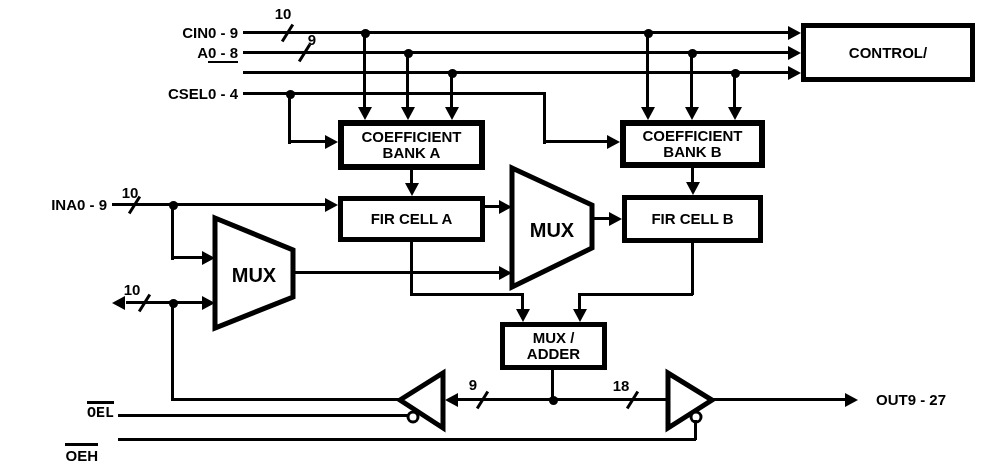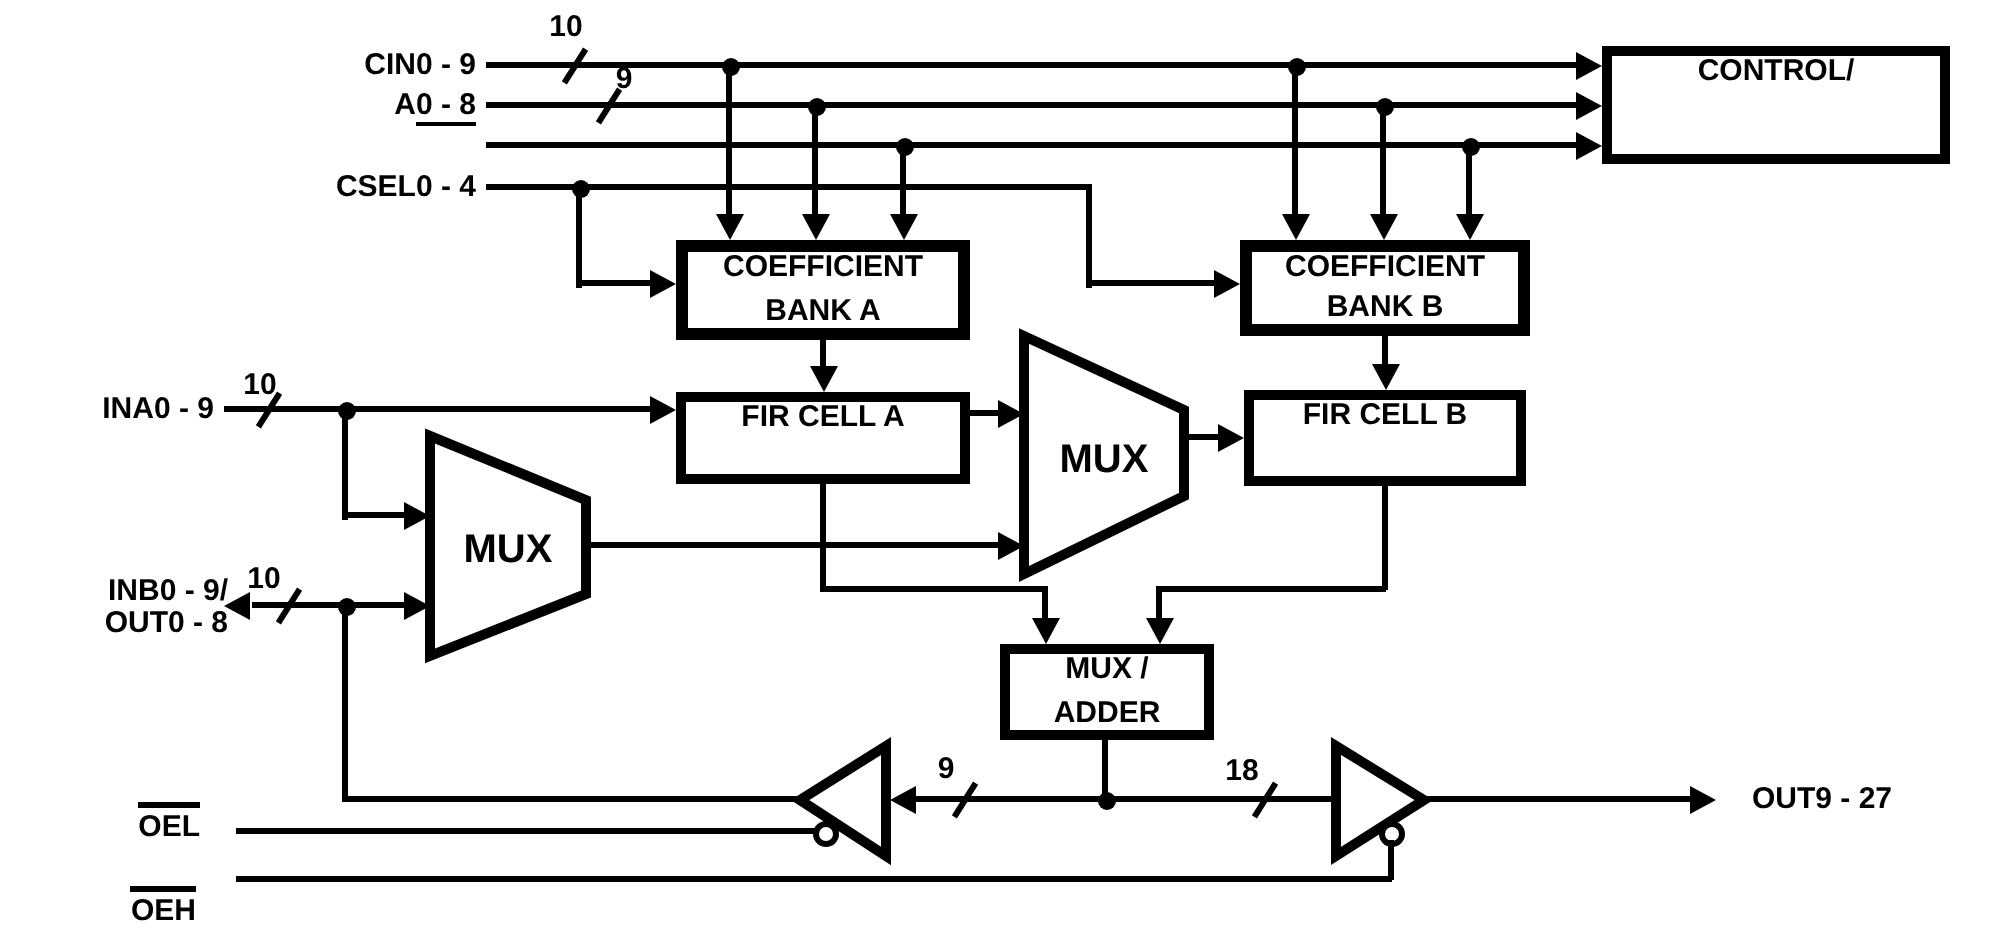--- a/index.html
+++ b/index.html
@@ -10,21 +10,21 @@
   .shapes{position:absolute;left:0;top:0;pointer-events:none;}
   .h{position:absolute;height:3px;background:#000;}
   .v{position:absolute;width:3px;background:#000;}
   .dot{position:absolute;width:9px;height:9px;border-radius:50%;background:#000;}
   .ar{position:absolute;width:0;height:0;border-top:7px solid transparent;border-bottom:7px solid transparent;border-left:13px solid #000;}
   .al{position:absolute;width:0;height:0;border-top:7px solid transparent;border-bottom:7px solid transparent;border-right:13px solid #000;}
   .ad{position:absolute;width:0;height:0;border-left:7px solid transparent;border-right:7px solid transparent;border-top:13px solid #000;}
   .slash{position:absolute;width:3px;height:20px;background:#000;transform:rotate(32deg);}
   .box{
     position:absolute;border:5px solid #000;background:#fff;box-sizing:border-box;
-    display:flex;flex-direction:column;align-items:center;justify-content:space-between;
+    display:flex;flex-direction:column;align-items:center;justify-content:center;
     text-align:center;font-size:15px;line-height:16px;letter-spacing:0;
   }
   .thick{border-width:6px;}
   .lbl{position:absolute;font-size:15px;line-height:17px;white-space:nowrap;}
   .r{text-align:right;}
   .c{text-align:center;}
   .ovr{display:inline-block;border-top:3px solid #000;padding-top:1px;}
   .und{border-bottom:2px solid #000;}
   .muxtxt{position:absolute;font-size:20px;text-align:center;}
 </style>
@@ -151,21 +151,17 @@
     <span>MUX /</span>
     <span>ADDER</span>
   </div>
   <div class="muxtxt" style="left:222px;top:264px;width:64px;">MUX</div>
   <div class="muxtxt" style="left:520px;top:219px;width:64px;">MUX</div>
 
   <div class="lbl r" style="left:120px;top:24px;width:118px;">CIN0 - 9</div>
   <div class="lbl r" style="left:120px;top:44px;width:118px;"><span>A</span><span class="und">0 - 8</span></div>
   <div class="lbl r" style="left:120px;top:85px;width:118px;">CSEL0 - 4</div>
   <div class="lbl r" style="left:20px;top:196px;width:87px;">INA0 - 9</div>
-  <div class="lbl r" style="left:18px;top:288px;width:96px;line-height:16px;">
-    <span>INB0 - 9/</span><br>
-    <span>OUT0 - 8</span>
-  </div>
-  <div class="lbl r" style="left:52px;top:401px;width:48px;"><span class="ovr">OEL</span></div>
+  <div class="lbl r" style="left:66px;top:401px;width:48px;font-family:Liberation Mono, monospace;"><span class="ovr">OEL</span></div>
   <div class="lbl r" style="left:50px;top:443px;width:48px;"><span class="ovr">OEH</span></div>
   <div class="lbl" style="left:876px;top:391px;">OUT9 - 27</div>
 
 </div>
 
 </body></html>

